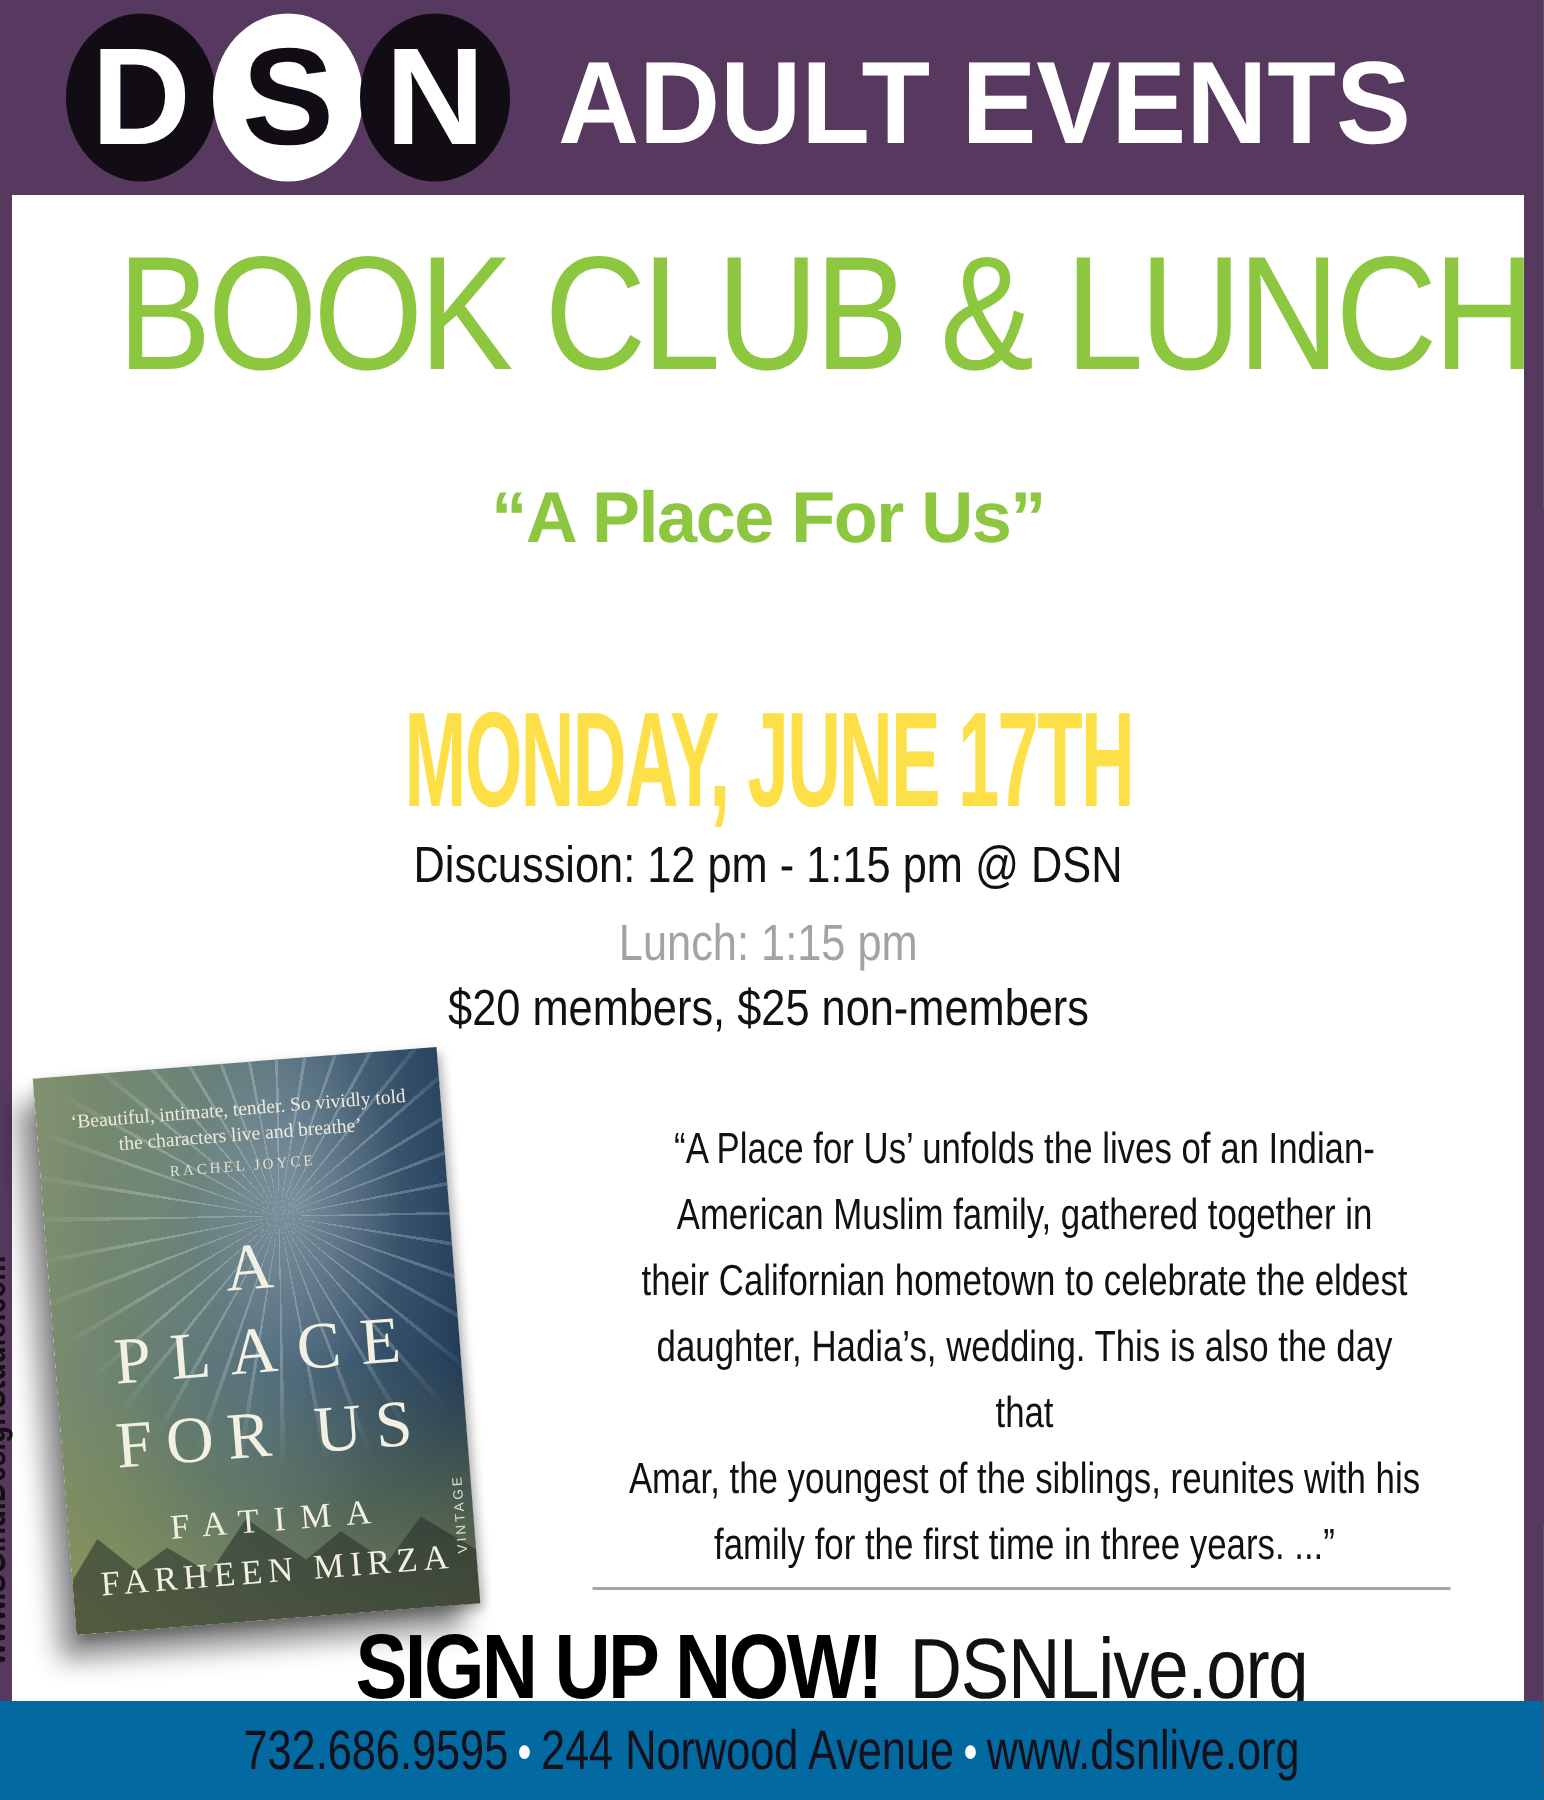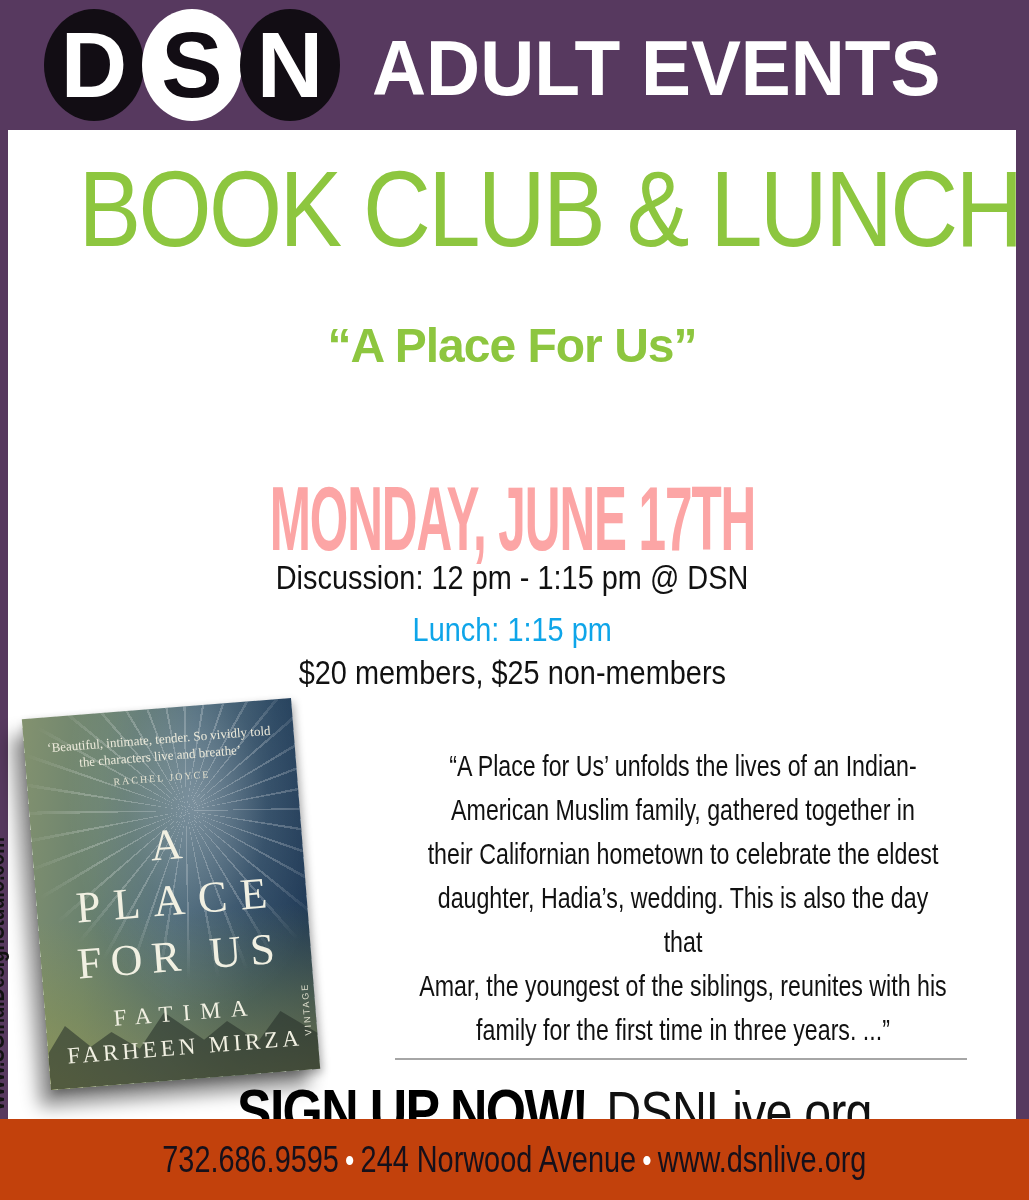--- a/index.html
+++ b/index.html
@@ -39,24 +39,24 @@
   
   .row { position:absolute; left:8px; right:13px; text-align:center; white-space:nowrap; }
   .cond { display:inline-block; transform:scaleX(0.85); transform-origin:center; white-space:nowrap; }
   .green { color:#8dc63f; }
   .headline { top:146px; font-size:108px; font-weight:normal; letter-spacing:-3px;text-align:right; }
   .headline .cond { transform:scaleX(0.87); }
   .subtitle { top:252px; font-size:33px; color:#111111; }
   .subtitle .cond { transform:scaleX(0.80); }
   .booktitle { top:318px; font-size:48px; font-weight:bold; letter-spacing:-1px; }
   .byline { top:402px; font-size:33px; color:#111111; }
-  .date-row { top:456px; font-size:90px; font-weight:bold; color:#fca5a5; letter-spacing:-2px;margin-top:12px; }
+  .date-row { top:456px; font-size:90px; font-weight:bold; color:#fde047; letter-spacing:-2px; }
   .date-row .cond { transform:scaleX(0.55); }
   .info1 { top:558px; font-size:34px; color:#111111; }
-  .info2 { top:610px; font-size:34px; color:#0ea5e9; }
+  .info2 { top:610px; font-size:34px; color:#a3a3a3; }
   .info3 { top:653px; font-size:34px; color:#111111; }
 
   
   .cover {
     position:absolute; left:36px; top:708px; width:270px; height:372px;
     transform:rotate(-4.5deg); transform-origin:center;
     box-shadow:-12px 16px 18px rgba(0,0,0,0.45), 2px 4px 8px rgba(0,0,0,0.3);
     background:
       radial-gradient(ellipse at 62% 26%, rgba(255,255,255,0.30), rgba(255,255,255,0.08) 30%, transparent 55%),
       linear-gradient(to bottom, rgba(0,0,0,0) 55%, rgba(150,155,70,0.35) 80%, rgba(165,160,75,0.55) 100%),
@@ -116,22 +116,22 @@
     display:flex; justify-content:center; align-items:baseline;
     transform:translateX(42px);
     white-space:nowrap;
   }
   .signup-inner { display:inline-block; transform:scaleX(0.85); transform-origin:center; }
   .cta { font-size:61px; font-weight:bold; letter-spacing:-2px; color:#000000; }
   .site { font-size:57px; font-weight:normal; color:#111111; margin-left:18px; letter-spacing:-1px; }
 
   
   .band-bottom {
-    position:absolute; left:0; right:0; bottom:0; height:81px;
-    background:#c2410c; display:flex; align-items:center; justify-content:center;
+    position:absolute; left:0; right:0; bottom:0; height:66px;
+    background:#0369a1; display:flex; align-items:center; justify-content:center;
   }
   .footer-inner {
     display:inline-block; transform:scaleX(0.78); transform-origin:center;
     font-size:37px; color:#16101a; white-space:nowrap; font-weight:normal;
   }
   .dot { color:#ffffff; padding:0 8px; font-size:34px; }
 </style>
 </head>
 <body>
 

